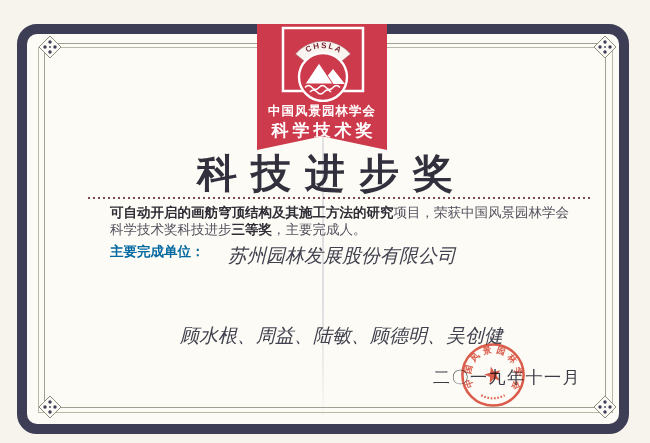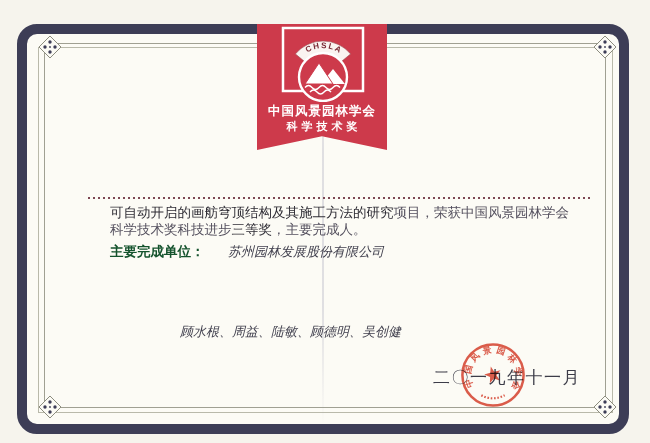--- a/index.html
+++ b/index.html
@@ -38,21 +38,21 @@
     clip-path:polygon(0 0,100% 0,100% 100%,50% 89%,0 100%);
     z-index:5;text-align:center;
   }
   .ribbon svg{display:block;margin:0 auto;}
   .ribbon-org{
     position:absolute;left:0;top:79px;width:100%;
     color:#fff;font-size:12.5px;font-weight:bold;letter-spacing:1px;
   }
   .ribbon-award{
     position:absolute;left:0;top:95px;width:100%;
-    color:#fff;font-size:11px;font-weight:bold;letter-spacing:4px;text-indent:4px;
+    color:#fff;font-size:17px;font-weight:bold;letter-spacing:4px;text-indent:4px;
   }
 
   
   .cert-title{
     position:absolute;left:0;top:146px;width:650px;text-align:center;
     font-family:"Liberation Serif","DejaVu Serif",serif;
     font-size:40px;font-weight:600;color:#31303c;
     letter-spacing:14px;text-indent:14px;
   }
   .dotted-rule{
@@ -62,33 +62,33 @@
 
   
   .body-text{
     position:absolute;left:110px;top:204px;width:468px;
     font-size:13.5px;line-height:17px;color:#54505e;
     font-family:"Liberation Serif","DejaVu Serif",serif;
     text-align:left;
   }
   .body-text b{
     font-family:"Liberation Sans","DejaVu Sans",sans-serif;
-    color:#2e2c34;font-weight:normal;margin-top:20px;
+    color:#2e2c34;font-weight:bold;margin-top:20px;
   }
 
   .row{position:absolute;font-size:13.5px;}
   .row .label{
-    font-weight:bold;color:#14532d;
+    font-weight:bold;color:#0369a1;
     font-family:Liberation Sans, sans-serif;
     margin-top:16px;
   }
   .row .value{
     position:absolute;white-space:nowrap;
     font-family:Liberation Mono, monospace;
-    font-style:italic;color:#41404e;font-size:13px;
+    font-style:italic;color:#41404e;font-size:19px;
   }
   .row-unit{left:110px;top:243px;}
   .row-unit .value{left:118px;top:0;}
   .row-persons{left:110px;top:323px;}
   .row-persons .value{left:70px;top:0;}
   .row-certno{left:110px;top:369px;}
   .row-certno .value{left:70px;top:0;font-style:normal;letter-spacing:1px;color:#3a3a46;}
 
   .cert-date{
     position:absolute;left:433px;top:366px;
@@ -161,20 +161,21 @@
       <circle cx="66" cy="53" r="24" fill="#cd3a4b" stroke="#ffffff" stroke-width="2.4"></circle>
       <polygon points="64,60 76,45 88,60" fill="#ffffff"></polygon>
       <polygon points="48,60 62,39 76,60" fill="#ffffff" stroke="#cd3a4b" stroke-width="1"></polygon>
       <path d="M48,63.5 q3.5,-4 7,0 t7,0 t7,0 t7,0 t7,0" fill="none" stroke="#ffffff" stroke-width="1.4"></path>
       <path d="M53,68 q3.5,-4 7,0 t7,0 t7,0" fill="none" stroke="#ffffff" stroke-width="1.4"></path>
     </svg>
     <div class="ribbon-org">中国风景园林学会</div>
     <div class="ribbon-award">科学技术奖</div>
   </div>
 
+  <div class="cert-title">科技进步奖</div>
   <div class="dotted-rule"></div>
 
   <div class="body-text"><b>可自动开启的画舫穹顶结构及其施工方法的研究</b><span>项目，荣获中国风景园林学会科学技术奖科技进步</span><b>三等奖</b><span>，主要完成人。</span></div>
 
   <div class="row row-unit">
     <span class="label">主要完成单位：</span>
     <span class="value">苏州园林发展股份有限公司</span>
   </div>
 
   <div class="row row-persons">

